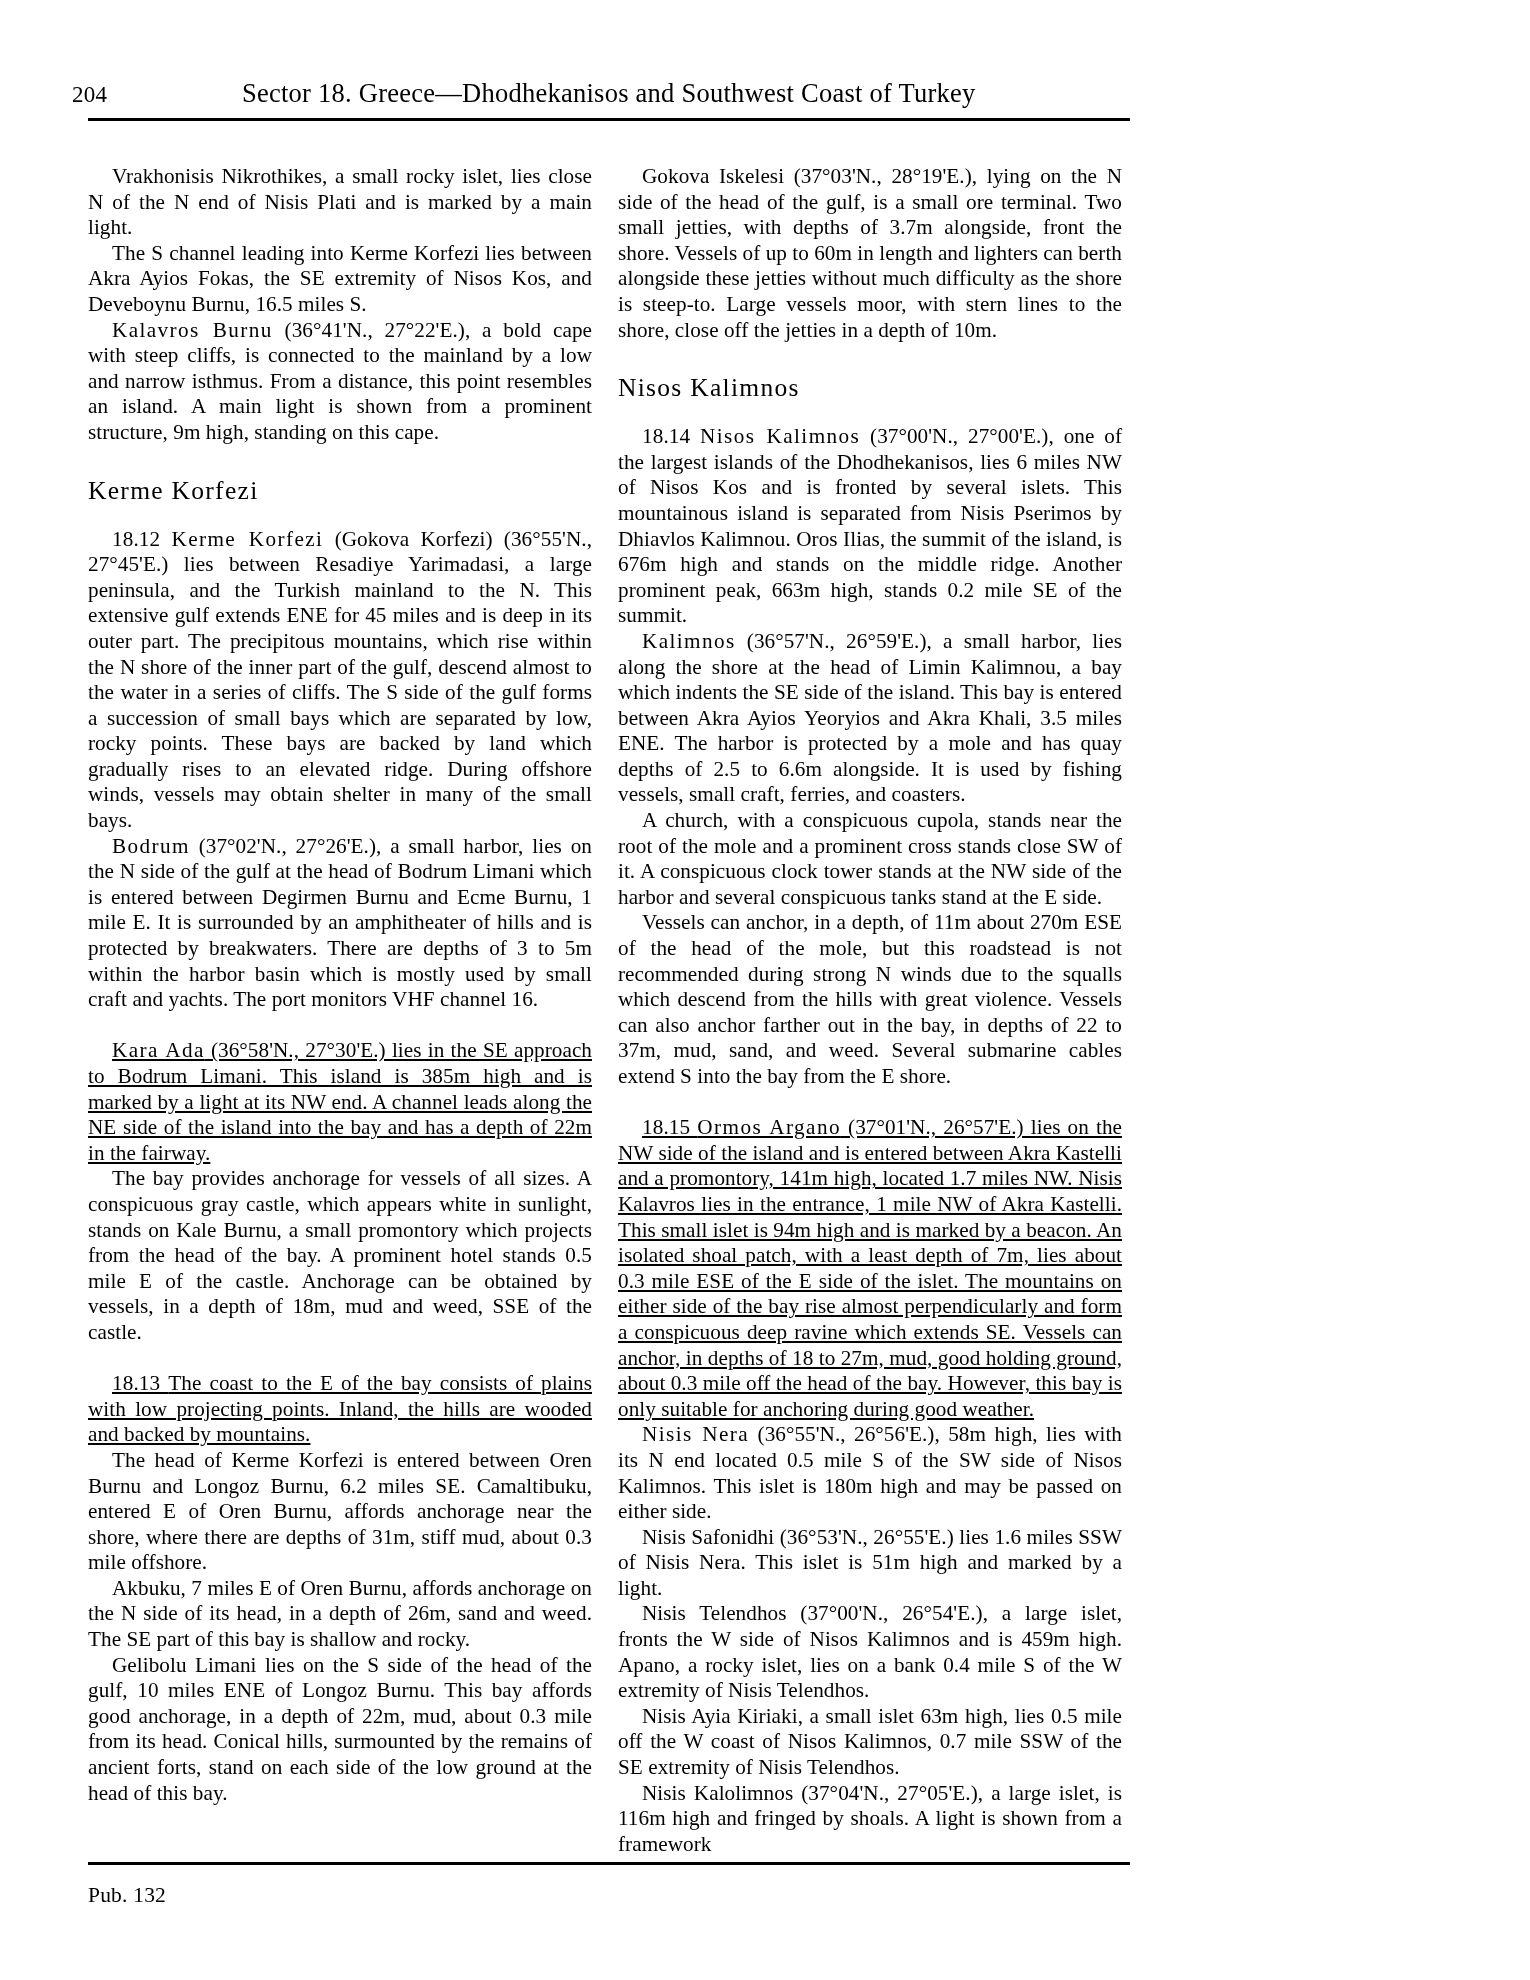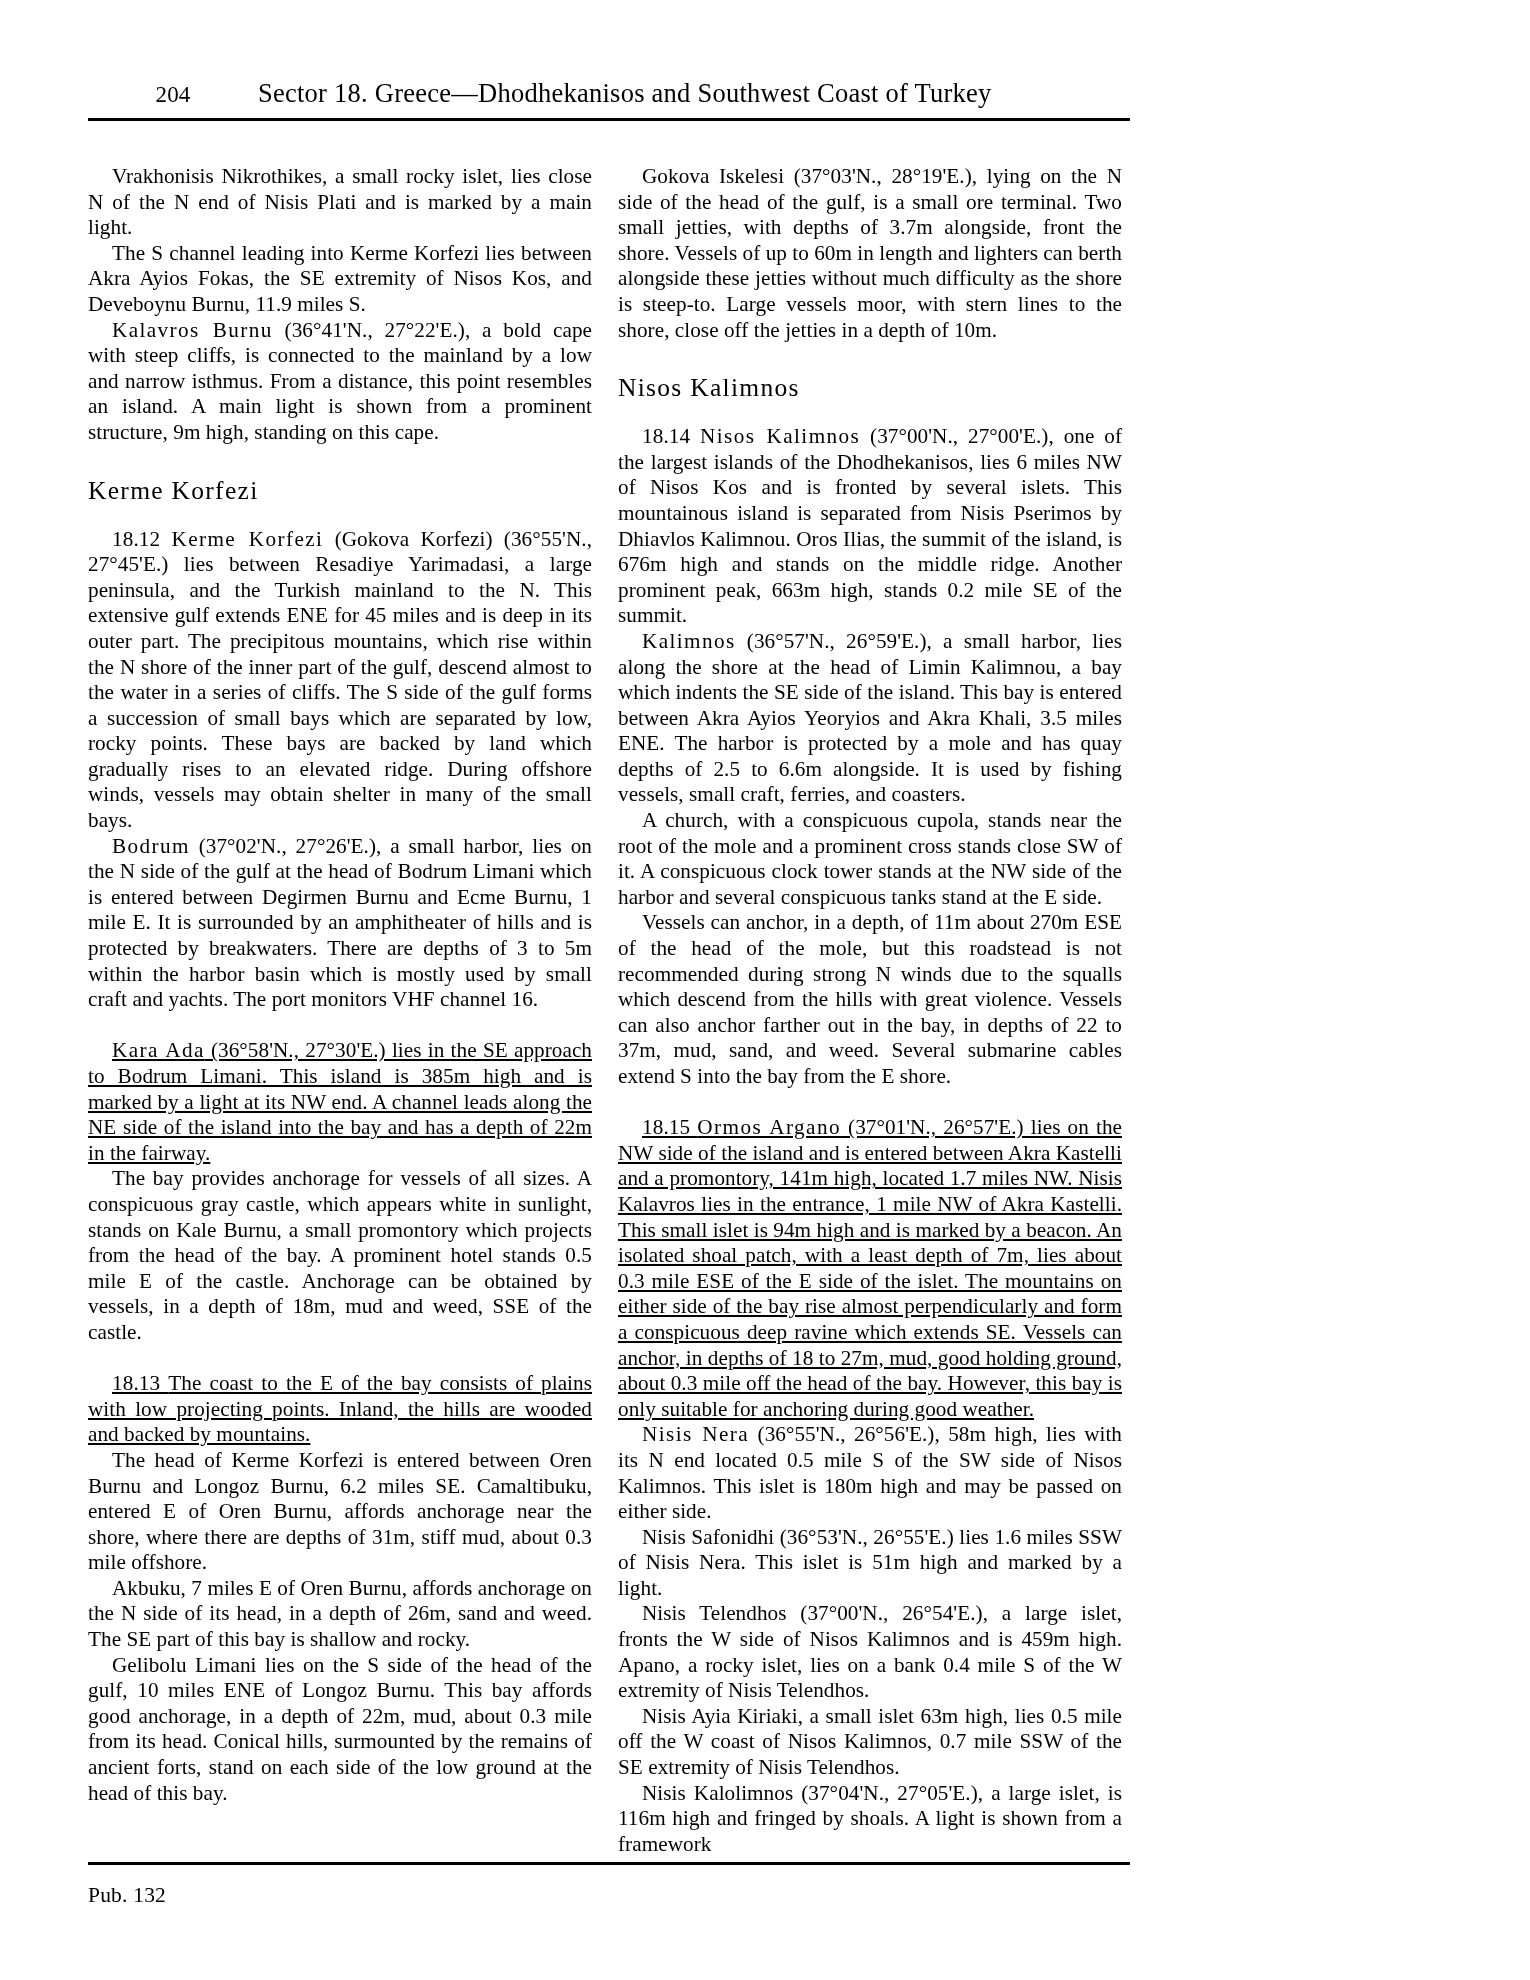--- a/index.html
+++ b/index.html
@@ -17,27 +17,26 @@
     width: 1530px;
     height: 1980px;
     background: #ffffff;
     box-sizing: border-box;
     overflow: hidden;
   }
 
   
   .running-head {
     position: absolute;
-    left: 88px;
+    left: 72px;
     top: 62px;
     width: 1042px;
     height: 44px;
     display: flex;
     align-items: flex-end;
-    text-align: center;
   }
   .folio {
     font-size: 23px;
     line-height: 1;
     letter-spacing: 0.2px;
     width: 170px;
     flex: none;
   }
   .head-title {
     font-size: 26.5px;
@@ -122,21 +121,21 @@
     <span class="folio">204</span>
     <span class="head-title">Sector 18. Greece—Dhodhekanisos and Southwest Coast of Turkey</span>
   </div>
 
   <div class="rule-top"></div>
 
   <div class="columns">
 
     <div class="col" id="col-left">
         <p class="body"><span>Vrakhonisis Nikrothikes, a small rocky islet, lies close N of the N end of Nisis Plati and is marked by a main light.</span></p>
-        <p class="body"><span>The S channel leading into Kerme Korfezi lies between Akra Ayios Fokas, the SE extremity of Nisos Kos, and Deveboynu Burnu, 11.9 miles S.</span></p>
+        <p class="body"><span>The S channel leading into Kerme Korfezi lies between Akra Ayios Fokas, the SE extremity of Nisos Kos, and Deveboynu Burnu, 16.5 miles S.</span></p>
         <p class="body"><span class="entry-lead">Kalavros Burnu</span><span> (36°41'N., 27°22'E.), a bold cape with steep cliffs, is connected to the mainland by a low and narrow isthmus. From a distance, this point resembles an island. A main light is shown from a prominent structure, 9m high, standing on this cape.</span></p>
         <h2 class="section">Kerme Korfezi</h2>
         <p class="body"><span class="para-num">18.12 </span><span class="entry-lead">Kerme Korfezi</span><span> (Gokova Korfezi) (36°55'N., 27°45'E.) lies between Resadiye Yarimadasi, a large peninsula, and the Turkish mainland to the N. This extensive gulf extends ENE for 45 miles and is deep in its outer part. The precipitous mountains, which rise within the N shore of the inner part of the gulf, descend almost to the water in a series of cliffs. The S side of the gulf forms a succession of small bays which are separated by low, rocky points. These bays are backed by land which gradually rises to an elevated ridge. During offshore winds, vessels may obtain shelter in many of the small bays.</span></p>
         <p class="body"><span class="entry-lead">Bodrum</span><span> (37°02'N., 27°26'E.), a small harbor, lies on the N side of the gulf at the head of Bodrum Limani which is entered between Degirmen Burnu and Ecme Burnu, 1 mile E. It is surrounded by an amphitheater of hills and is protected by breakwaters. There are depths of 3 to 5m within the harbor basin which is mostly used by small craft and yachts. The port monitors VHF channel 16.</span></p>
         <p class="body gap-before"><span class="entry-lead">Kara Ada</span><span> (36°58'N., 27°30'E.) lies in the SE approach to Bodrum Limani. This island is 385m high and is marked by a light at its NW end. A channel leads along the NE side of the island into the bay and has a depth of 22m in the fairway.</span></p>
         <p class="body"><span>The bay provides anchorage for vessels of all sizes. A conspicuous gray castle, which appears white in sunlight, stands on Kale Burnu, a small promontory which projects from the head of the bay. A prominent hotel stands 0.5 mile E of the castle. Anchorage can be obtained by vessels, in a depth of 18m, mud and weed, SSE of the castle.</span></p>
         <p class="body gap-before"><span class="para-num">18.13 </span><span>The coast to the E of the bay consists of plains with low projecting points. Inland, the hills are wooded and backed by mountains.</span></p>
         <p class="body"><span>The head of Kerme Korfezi is entered between Oren Burnu and Longoz Burnu, 6.2 miles SE. Camaltibuku, entered E of Oren Burnu, affords anchorage near the shore, where there are depths of 31m, stiff mud, about 0.3 mile offshore.</span></p>
         <p class="body"><span>Akbuku, 7 miles E of Oren Burnu, affords anchorage on the N side of its head, in a depth of 26m, sand and weed. The SE part of this bay is shallow and rocky.</span></p>
         <p class="body"><span>Gelibolu Limani lies on the S side of the head of the gulf, 10 miles ENE of Longoz Burnu. This bay affords good anchorage, in a depth of 22m, mud, about 0.3 mile from its head. Conical hills, surmounted by the remains of ancient forts, stand on each side of the low ground at the head of this bay.</span></p>

